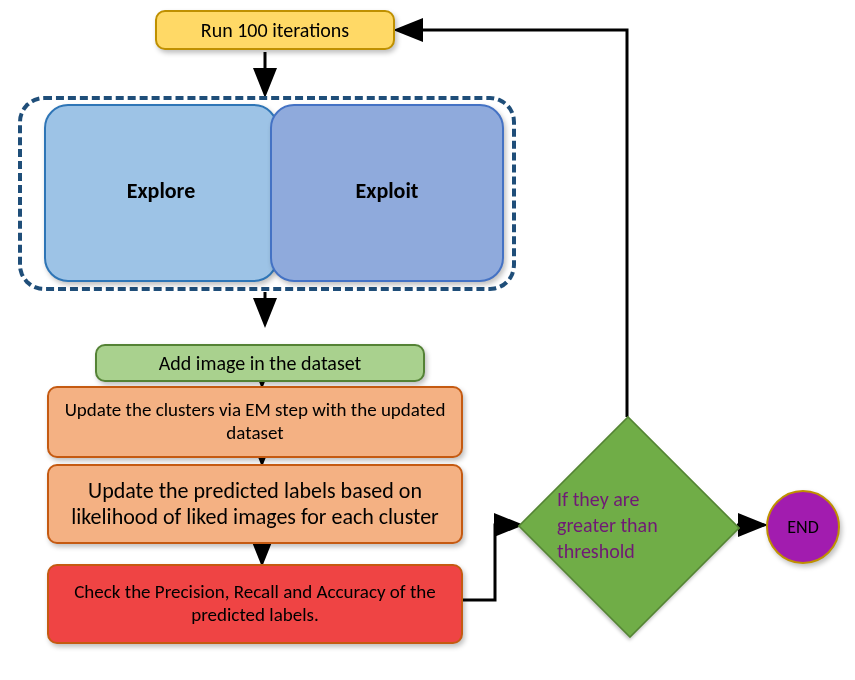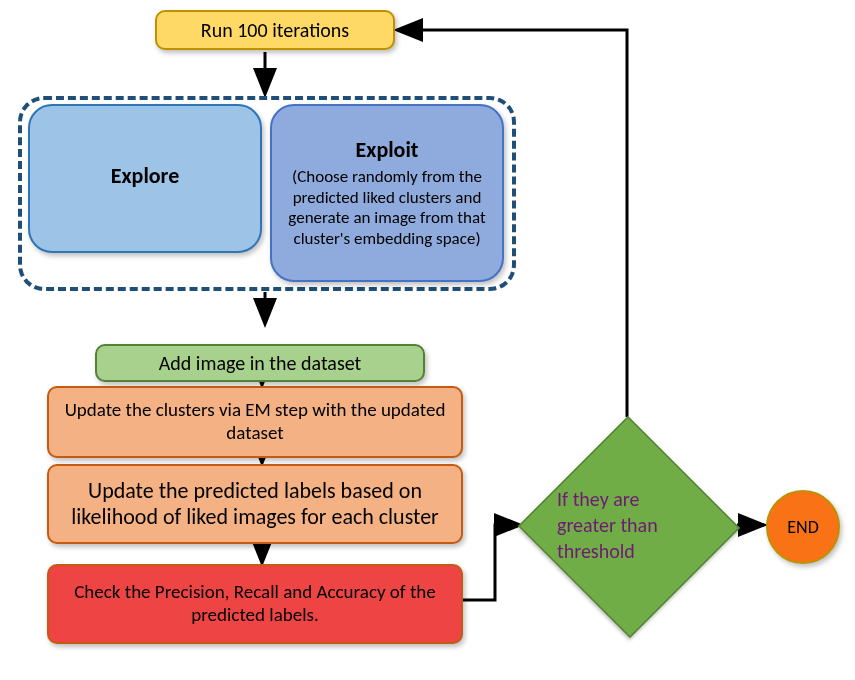--- a/index.html
+++ b/index.html
@@ -36,22 +36,22 @@
   }
   .dashed-group {
     position: absolute;
     left: 18px; top: 96px;
     width: 498px; height: 195px;
     border: 4px dashed #1f4e79;
     border-radius: 26px;
     box-sizing: border-box;
   }
   .explore {
-    left: 28px; top: 104px;
-    width: 234px; height: 149px;
+    left: 44px; top: 104px;
+    width: 234px; height: 178px;
     background: #9dc3e6;
     border: 2px solid #2e75b6;
     border-radius: 24px;
     color: #000;
     gap: 18px;
   }
   .exploit {
     left: 270px; top: 104px;
     width: 234px; height: 178px;
     background: #8faadc;
@@ -129,21 +129,21 @@
     font-size: 20px;
     padding: 40px;
     box-sizing: border-box;
     line-height: 1.3;
   }
   .end {
     position: absolute;
     left: 766px; top: 490px;
     width: 70px; height: 70px;
     border-radius: 50%;
-    background: #f97316;
+    background: #a21caf;
     border: 2px solid #bf9000;
     display: flex;
     align-items: center;
     justify-content: center;
     font-size: 18px;
     color: #000;
     box-shadow: 2px 3px 5px rgba(0,0,0,0.25);
   }
   svg.connectors {
     position: absolute;
@@ -184,21 +184,20 @@
 </div>
 
 <div class="dashed-group"></div>
 
 <div class="box explore shadow">
   <span class="panel-title">Explore</span>
 </div>
 
 <div class="box exploit shadow">
   <span class="panel-title">Exploit</span>
-  <span class="panel-body">(Choose randomly from the predicted liked clusters and generate an image from that cluster's embedding space)</span>
 </div>
 
 <div class="box add shadow">
   <span>Add image in the dataset</span>
 </div>
 
 <div class="box update1 shadow">
   <span>Update the clusters via EM step with the updated dataset</span>
 </div>
 

